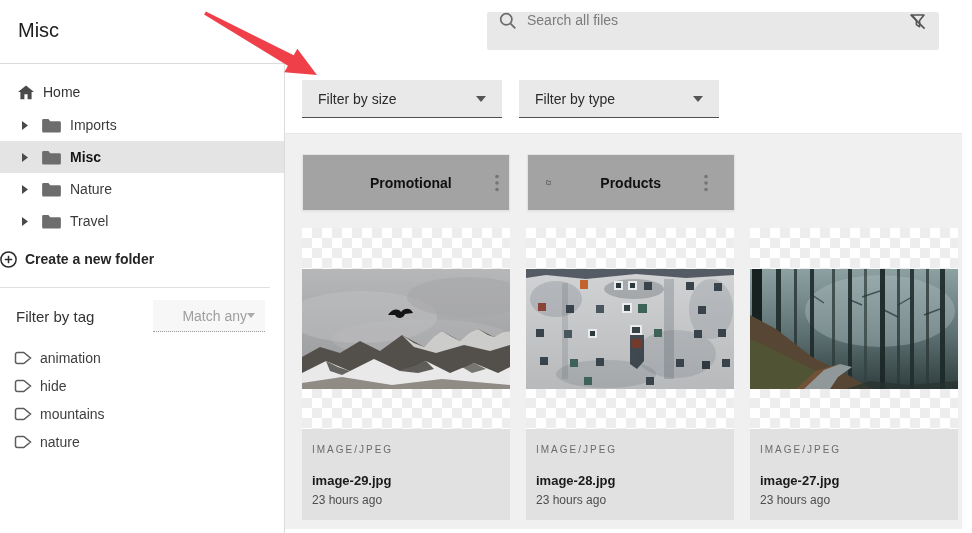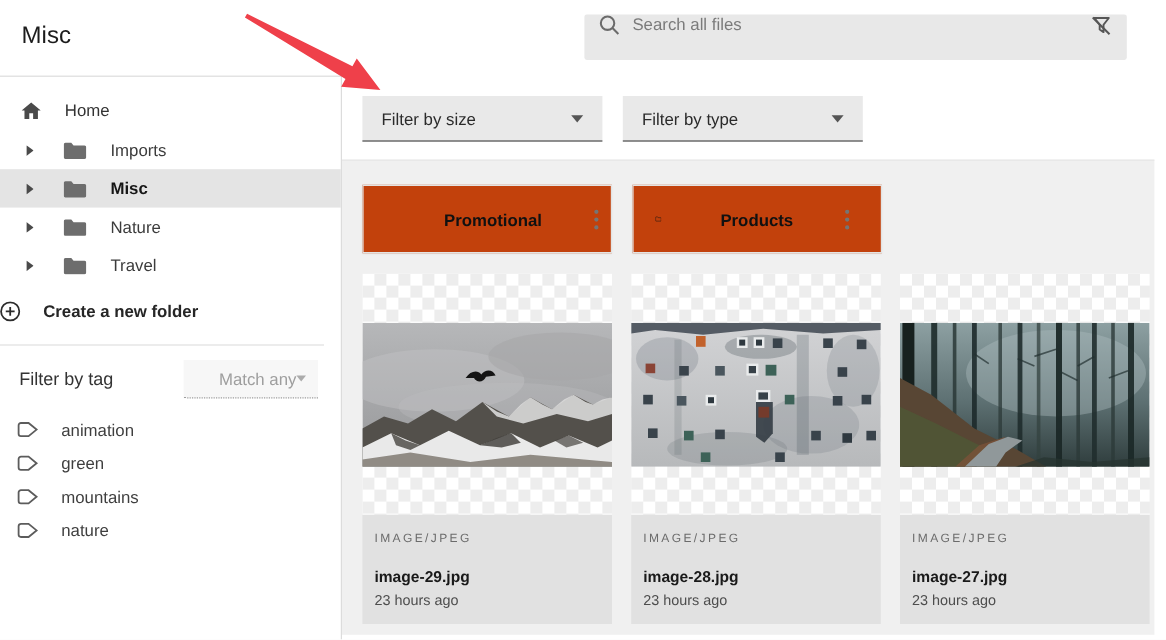--- a/index.html
+++ b/index.html
@@ -17,21 +17,21 @@
                   font-family:"Liberation Sans", sans-serif; font-size:14px; color:#3c3c3c; }
   .search-input::placeholder { color:#7b7b7b; }
   .funnel-btn { background:none; border:none; cursor:pointer; display:flex; align-items:center; }
 
   
   .anno-arrow { position:absolute; left:196px; top:6px; z-index:20; pointer-events:none; }
 
   
   .sidebar { position:absolute; left:0; top:63px; width:285px; height:470px; background:#fff;
              border-top:1px solid #dcdcdc; border-right:1px solid #dcdcdc; padding-top:13px; }
-  .side-row { display:flex; align-items:center; font-size:14px; color:#3c3c3c; cursor:pointer;gap:11px; }
+  .side-row { display:flex; align-items:center; font-size:14px; color:#3c3c3c; cursor:pointer; }
   .home-row { height:30px; padding-left:18px; margin-bottom:2px; }
   .home-row .lbl { margin-left:9px; color:#333; }
   .folder-row { height:32px; padding-left:22px; }
   .folder-row .caret { width:7px; display:flex; align-items:center; }
   .folder-row .f-ico { margin-left:13px; display:flex; }
   .folder-row .lbl { margin-left:9px; }
   .folder-row.selected { background:#e4e4e4; }
   .folder-row.selected .lbl { font-weight:bold; color:#161616; }
   .create-row { height:28px; margin-top:8px; font-weight:bold; color:#262626; }
   .create-row .lbl { margin-left:8px; font-size:14px; }
@@ -55,21 +55,21 @@
               border-bottom:1px solid #4f4f4f; display:flex; align-items:center;
               justify-content:space-between; padding:0 16px; font-size:14px; color:#2b2b2b;
               cursor:pointer; font-family:"Liberation Sans", sans-serif; }
   .caret-down { width:0; height:0; border-left:5px solid transparent;
                 border-right:5px solid transparent; border-top:6px solid #555; }
 
   .content { position:absolute; left:0; top:70px; width:677px; height:396px;
              background:#f0f0f0; border-top:1px solid #e7e7e7; padding:20px 0 0 17px; }
 
   .folder-cards { display:flex; gap:17px; }
-  .folder-card { width:208px; height:57px; background:#c2410c; border:1px solid #e3e3e3;
+  .folder-card { width:208px; height:57px; background:#a3a3a3; border:1px solid #e3e3e3;
                  box-shadow:0 1px 2px rgba(0,0,0,.05); display:flex; align-items:center;
                  padding:0 22px 0 18px; cursor:pointer;gap:39px; }
   .folder-card .lbl { margin-left:10px; font-size:14px; font-weight:bold; color:#111; }
   .folder-card .kebab { margin-left:auto; background:none; border:none; cursor:pointer;
                         display:flex; align-items:center; padding:4px; }
 
   .asset-grid { display:flex; gap:16px; margin-top:17px; }
   .asset-card { width:208px; cursor:pointer; }
   .thumb { height:201px; display:flex; align-items:center;
            background-image:conic-gradient(#ededed 25%, #ffffff 25% 50%, #ededed 50% 75%, #ffffff 75%);
@@ -190,21 +190,21 @@
   <div class="side-row tag-row">
     <svg width="18" height="14" viewBox="0 0 18 14">
       <path d="M1.5,3.5 a2,2 0 0 1 2,-2 h6.3 l6.7,5.5 -6.7,5.5 h-6.3 a2,2 0 0 1 -2,-2 z" fill="none" stroke="#5c5c5c" stroke-width="1.5"></path>
     </svg>
     <span class="lbl">animation</span>
   </div>
   <div class="side-row tag-row">
     <svg width="18" height="14" viewBox="0 0 18 14">
       <path d="M1.5,3.5 a2,2 0 0 1 2,-2 h6.3 l6.7,5.5 -6.7,5.5 h-6.3 a2,2 0 0 1 -2,-2 z" fill="none" stroke="#5c5c5c" stroke-width="1.5"></path>
     </svg>
-    <span class="lbl">green</span>
+    <span class="lbl">hide</span>
   </div>
   <div class="side-row tag-row">
     <svg width="18" height="14" viewBox="0 0 18 14">
       <path d="M1.5,3.5 a2,2 0 0 1 2,-2 h6.3 l6.7,5.5 -6.7,5.5 h-6.3 a2,2 0 0 1 -2,-2 z" fill="none" stroke="#5c5c5c" stroke-width="1.5"></path>
     </svg>
     <span class="lbl">mountains</span>
   </div>
   <div class="side-row tag-row">
     <svg width="18" height="14" viewBox="0 0 18 14">
       <path d="M1.5,3.5 a2,2 0 0 1 2,-2 h6.3 l6.7,5.5 -6.7,5.5 h-6.3 a2,2 0 0 1 -2,-2 z" fill="none" stroke="#5c5c5c" stroke-width="1.5"></path>

